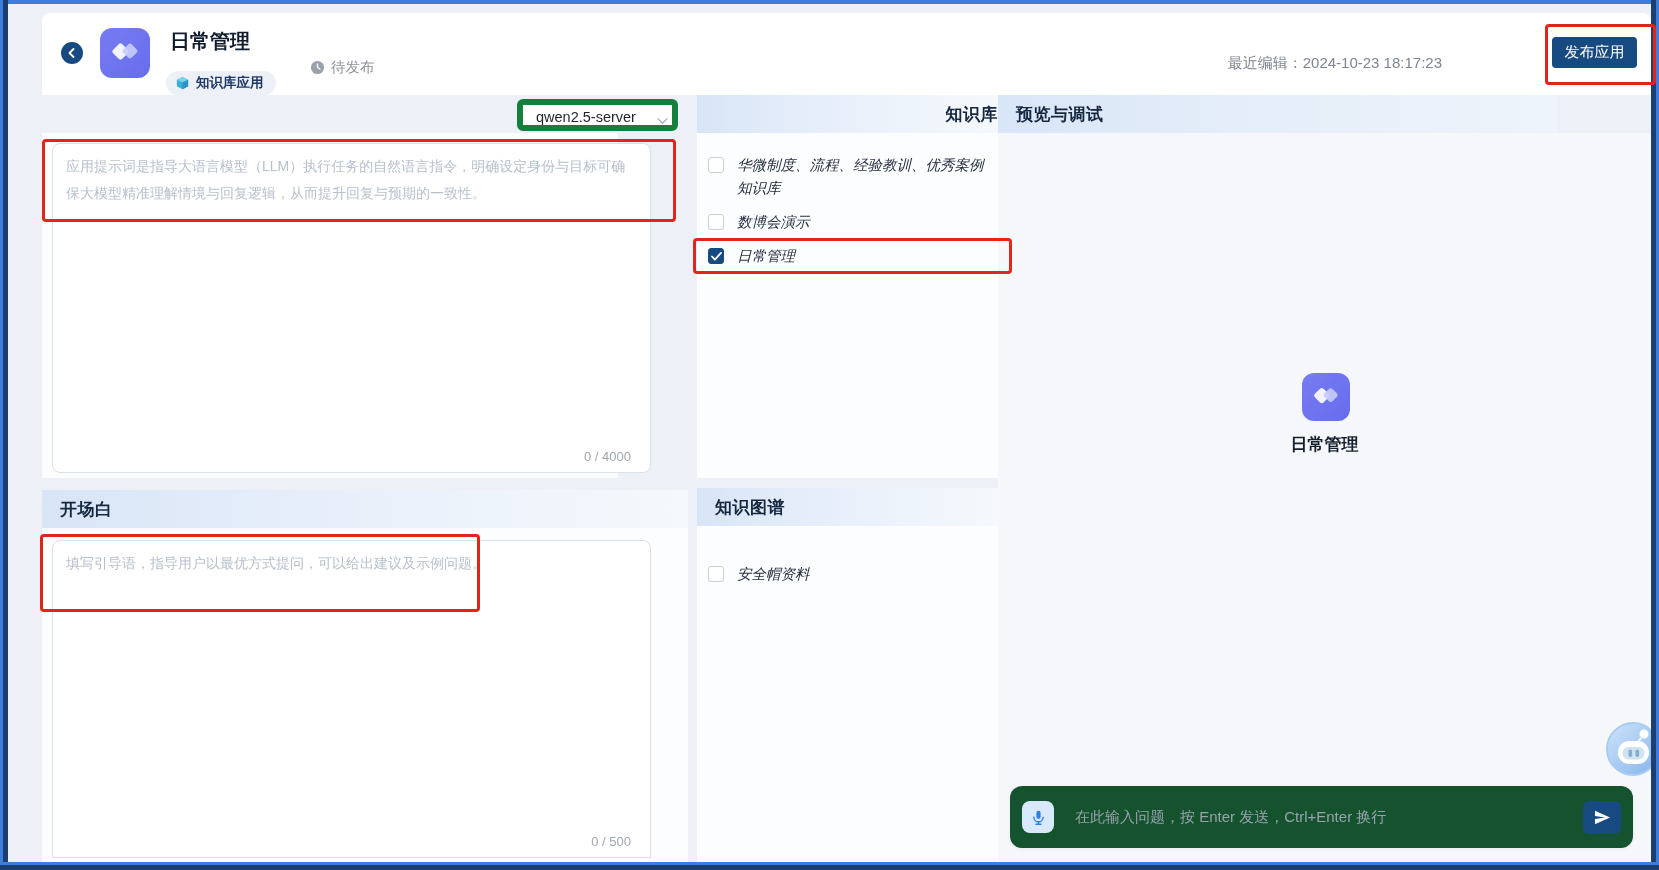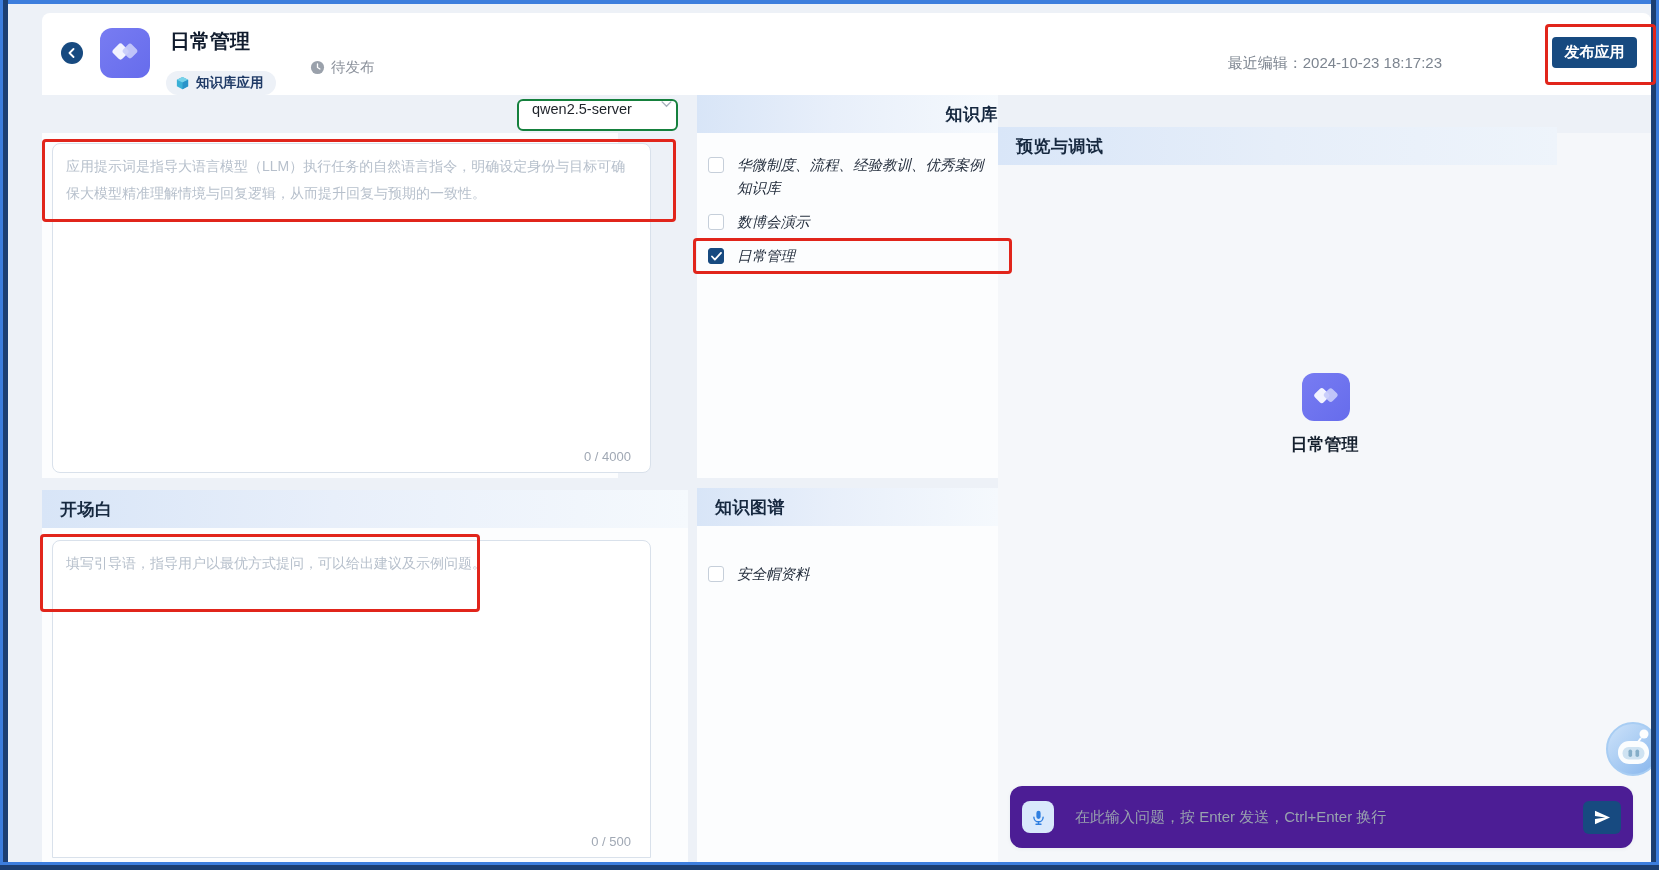--- a/index.html
+++ b/index.html
@@ -19,50 +19,50 @@
   .app-icon{border-radius:12px;background:linear-gradient(135deg,#787cf2,#666cec);overflow:hidden;display:flex;align-items:center;justify-content:center;}
   .app-icon-hd{left:100px;top:28px;width:50px;height:50px;}
   .hd-title{left:170px;top:28px;font-size:20px;font-weight:bold;color:#111c2e;}
   .hd-badge{left:166px;top:55px;height:24px;background:#edf1f7;border-radius:12px;display:flex;align-items:center;gap:6px;padding:0 12px 0 9px;margin-top:16px;}
   .hd-badge span{font-size:13.5px;font-weight:bold;color:#1f3a66;}
   .hd-status{left:310px;top:55px;height:24px;display:flex;align-items:center;gap:6px;}
   .hd-status span{font-size:14.5px;color:#8d939d;}
   .hd-edited{right:209px;top:41px;font-size:15px;color:#7d8590;}
   .btn{display:flex;align-items:center;justify-content:center;border-radius:4px;font-size:15px;cursor:pointer;box-sizing:border-box;}
   .btn-secondary{left:1458px;top:33px;width:85px;height:34px;background:#fff;border:1px solid #d5dbe3;color:#303640;}
-  .btn-primary{left:1552px;top:37px;width:85px;height:31px;background:#174a80;color:#fff;font-weight:bold;z-index:65;}
+  .btn-primary{left:1552px;top:37px;width:85px;height:31px;background:#174a80;color:#fff;font-weight:normal;z-index:65;}
 
   
   .anno{border:3px solid #e1251b;border-radius:4px;z-index:70;pointer-events:none;}
 
   
   .sec-header{height:38px;background:linear-gradient(90deg,#d8e5f7 0%,#e8effa 45%,#f5f9fd 100%);display:flex;align-items:center;padding-left:18px;box-sizing:border-box;z-index:4;}
   .sec-header b{font-size:17px;color:#16283f;letter-spacing:.5px;}
   .body-white{background:#fcfdfe;z-index:3;}
   .body-gray{background:#f5f7fa;z-index:3;}
 
   .textarea{position:absolute;background:#fff;border:1px solid #d9e1eb;border-radius:8px;box-sizing:border-box;padding:9px 13px;z-index:4;}
   .textarea .ph{font-size:14px;color:#b7c0cc;line-height:27px;}
   .counter{position:absolute;right:19px;bottom:8px;font-size:13px;color:#a0a8b4;}
 
-  .select{left:517px;top:99px;width:161px;height:32px;background:#fff;border:2px solid #15803d;border-radius:6px;display:flex;align-items:flex-start;padding:0 4px 0 13px;box-sizing:border-box;cursor:pointer;z-index:6;}
+  .select{left:517px;top:99px;width:161px;height:32px;background:#fff;border:6px solid #15803d;border-radius:6px;display:flex;align-items:flex-end;padding:0 4px 0 13px;box-sizing:border-box;cursor:pointer;z-index:6;}
   .select span{font-size:14.5px;color:#1f232a;flex:1;}
 
   
   .cb-list{position:absolute;box-sizing:border-box;padding:21px 14px 0 11px;z-index:6;}
   .cb-row{display:flex;align-items:flex-start;gap:13px;margin-bottom:11px;position:relative;cursor:pointer;font-style:italic;}
   .cb{width:16px;height:16px;border:1px solid #c6cfda;border-radius:3px;background:#fff;box-sizing:border-box;flex:0 0 auto;margin-top:3px;display:flex;align-items:center;justify-content:center;}
   .cb.checked{background:#174a80;border-color:#174a80;}
   .cb svg{width:11px;height:9px;}
   .cb-label{font-size:14.5px;color:#252f3e;line-height:23px;max-width:250px;}
   .cb-row.hl::after{content:'';position:absolute;left:-15px;top:-7px;right:-28px;bottom:-6px;border:3px solid #e1251b;border-radius:4px;pointer-events:none;}
 
   
   .preview-name{left:998px;top:433px;width:653px;text-align:center;font-size:17px;font-weight:bold;color:#15202e;z-index:5;}
-  .chat-bar{left:1010px;top:786px;width:623px;height:62px;background:#4c1d95;border-radius:12px;display:flex;align-items:center;padding:0 12px;box-sizing:border-box;gap:21px;z-index:6;box-shadow:0 1px 4px rgba(40,60,90,.06);}
+  .chat-bar{left:1010px;top:786px;width:623px;height:62px;background:#14532d;border-radius:12px;display:flex;align-items:center;padding:0 12px;box-sizing:border-box;gap:21px;z-index:6;box-shadow:0 1px 4px rgba(40,60,90,.06);}
   .mic-btn{width:32px;height:32px;border-radius:8px;background:#d9e9fc;display:flex;align-items:center;justify-content:center;cursor:pointer;flex:0 0 auto;}
   .chat-ph{flex:1;font-size:15px;color:#98a2ae;}
   .send-btn{width:38px;height:33px;border-radius:6px;background:#174a80;display:flex;align-items:center;justify-content:center;cursor:pointer;flex:0 0 auto;}
   .robot-fab{left:1605px;top:721px;width:56px;height:56px;z-index:50;cursor:pointer;}
 </style>
 </head>
 <body>
 
 <div class="stage">
 
@@ -149,21 +149,21 @@
     <b>知识图谱</b>
   </div>
   <div class="abs body-white" style="left:697px;top:526px;width:301px;height:336px;"></div>
   <div class="cb-list" style="left:697px;top:526px;width:301px;padding-top:29px;margin-top:8px;">
       <div class="cb-row">
         <span class="cb"></span>
         <span class="cb-label">安全帽资料</span>
       </div>
     </div>
 
-  <div class="abs sec-header" style="left:998px;top:95px;width:559px;background:linear-gradient(90deg,#d9e6f8 0%,#e6eef9 50%,#eef4fb 100%);margin-top:32px;">
+  <div class="abs sec-header" style="left:998px;top:95px;width:559px;background:linear-gradient(90deg,#d9e6f8 0%,#e6eef9 50%,#eef4fb 100%);">
     <b>预览与调试</b>
   </div>
   <div class="abs body-gray" style="left:998px;top:133px;width:653px;height:729px;"></div>
   <div class="abs app-icon" style="left:1302px;top:373px;width:48px;height:48px;z-index:5;">
     <svg width="32" height="32" viewBox="0 0 34 34">
       <rect x="6" y="9" width="13" height="13" rx="3" transform="rotate(45 12.5 15.5)" fill="#f2f3ff"></rect>
       <rect x="16" y="9" width="12" height="12" rx="3" transform="rotate(45 22 15)" fill="#c7cbfa" opacity="0.92"></rect>
     </svg>
   </div>
   <div class="abs preview-name">日常管理</div>

